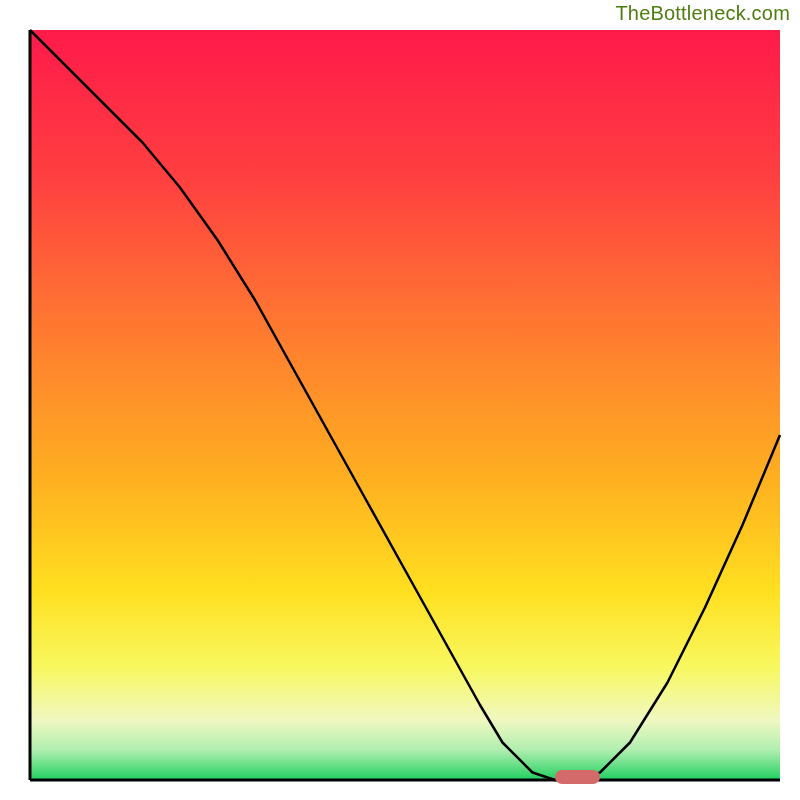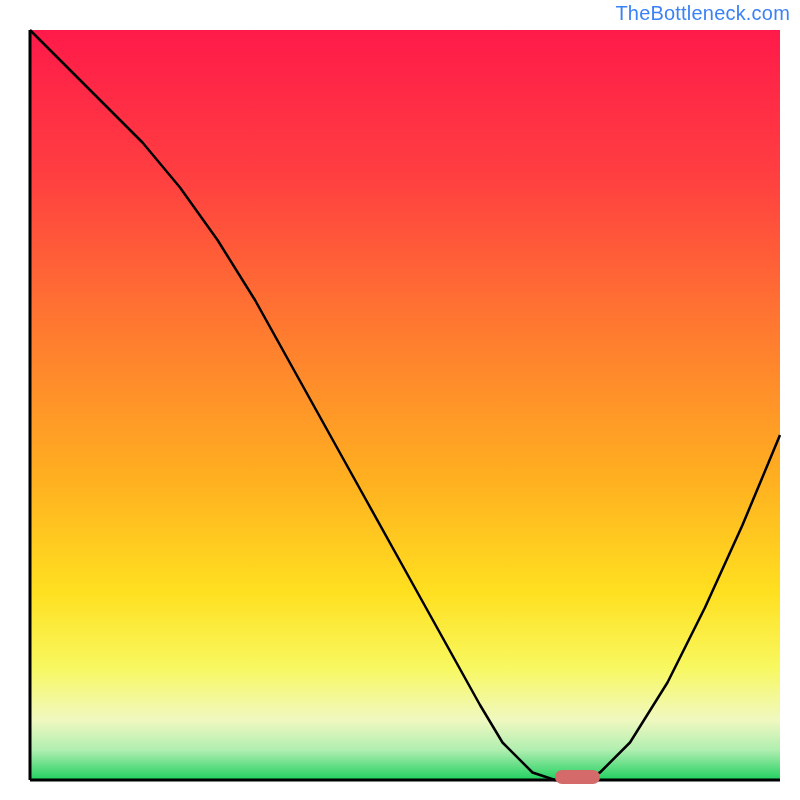--- a/index.html
+++ b/index.html
@@ -13,21 +13,21 @@
   .container {
     position: relative;
     width: 800px;
     height: 800px;
   }
   .watermark {
     position: absolute;
     top: 2px;
     right: 10px;
     font-size: 20px;
-    color: #3b82f6;
+    color: #4d7c0f;
     font-weight: 500;
     letter-spacing: 0.2px;
   }
   svg {
     display: block;
   }
 </style>
 </head>
 <body>
 

